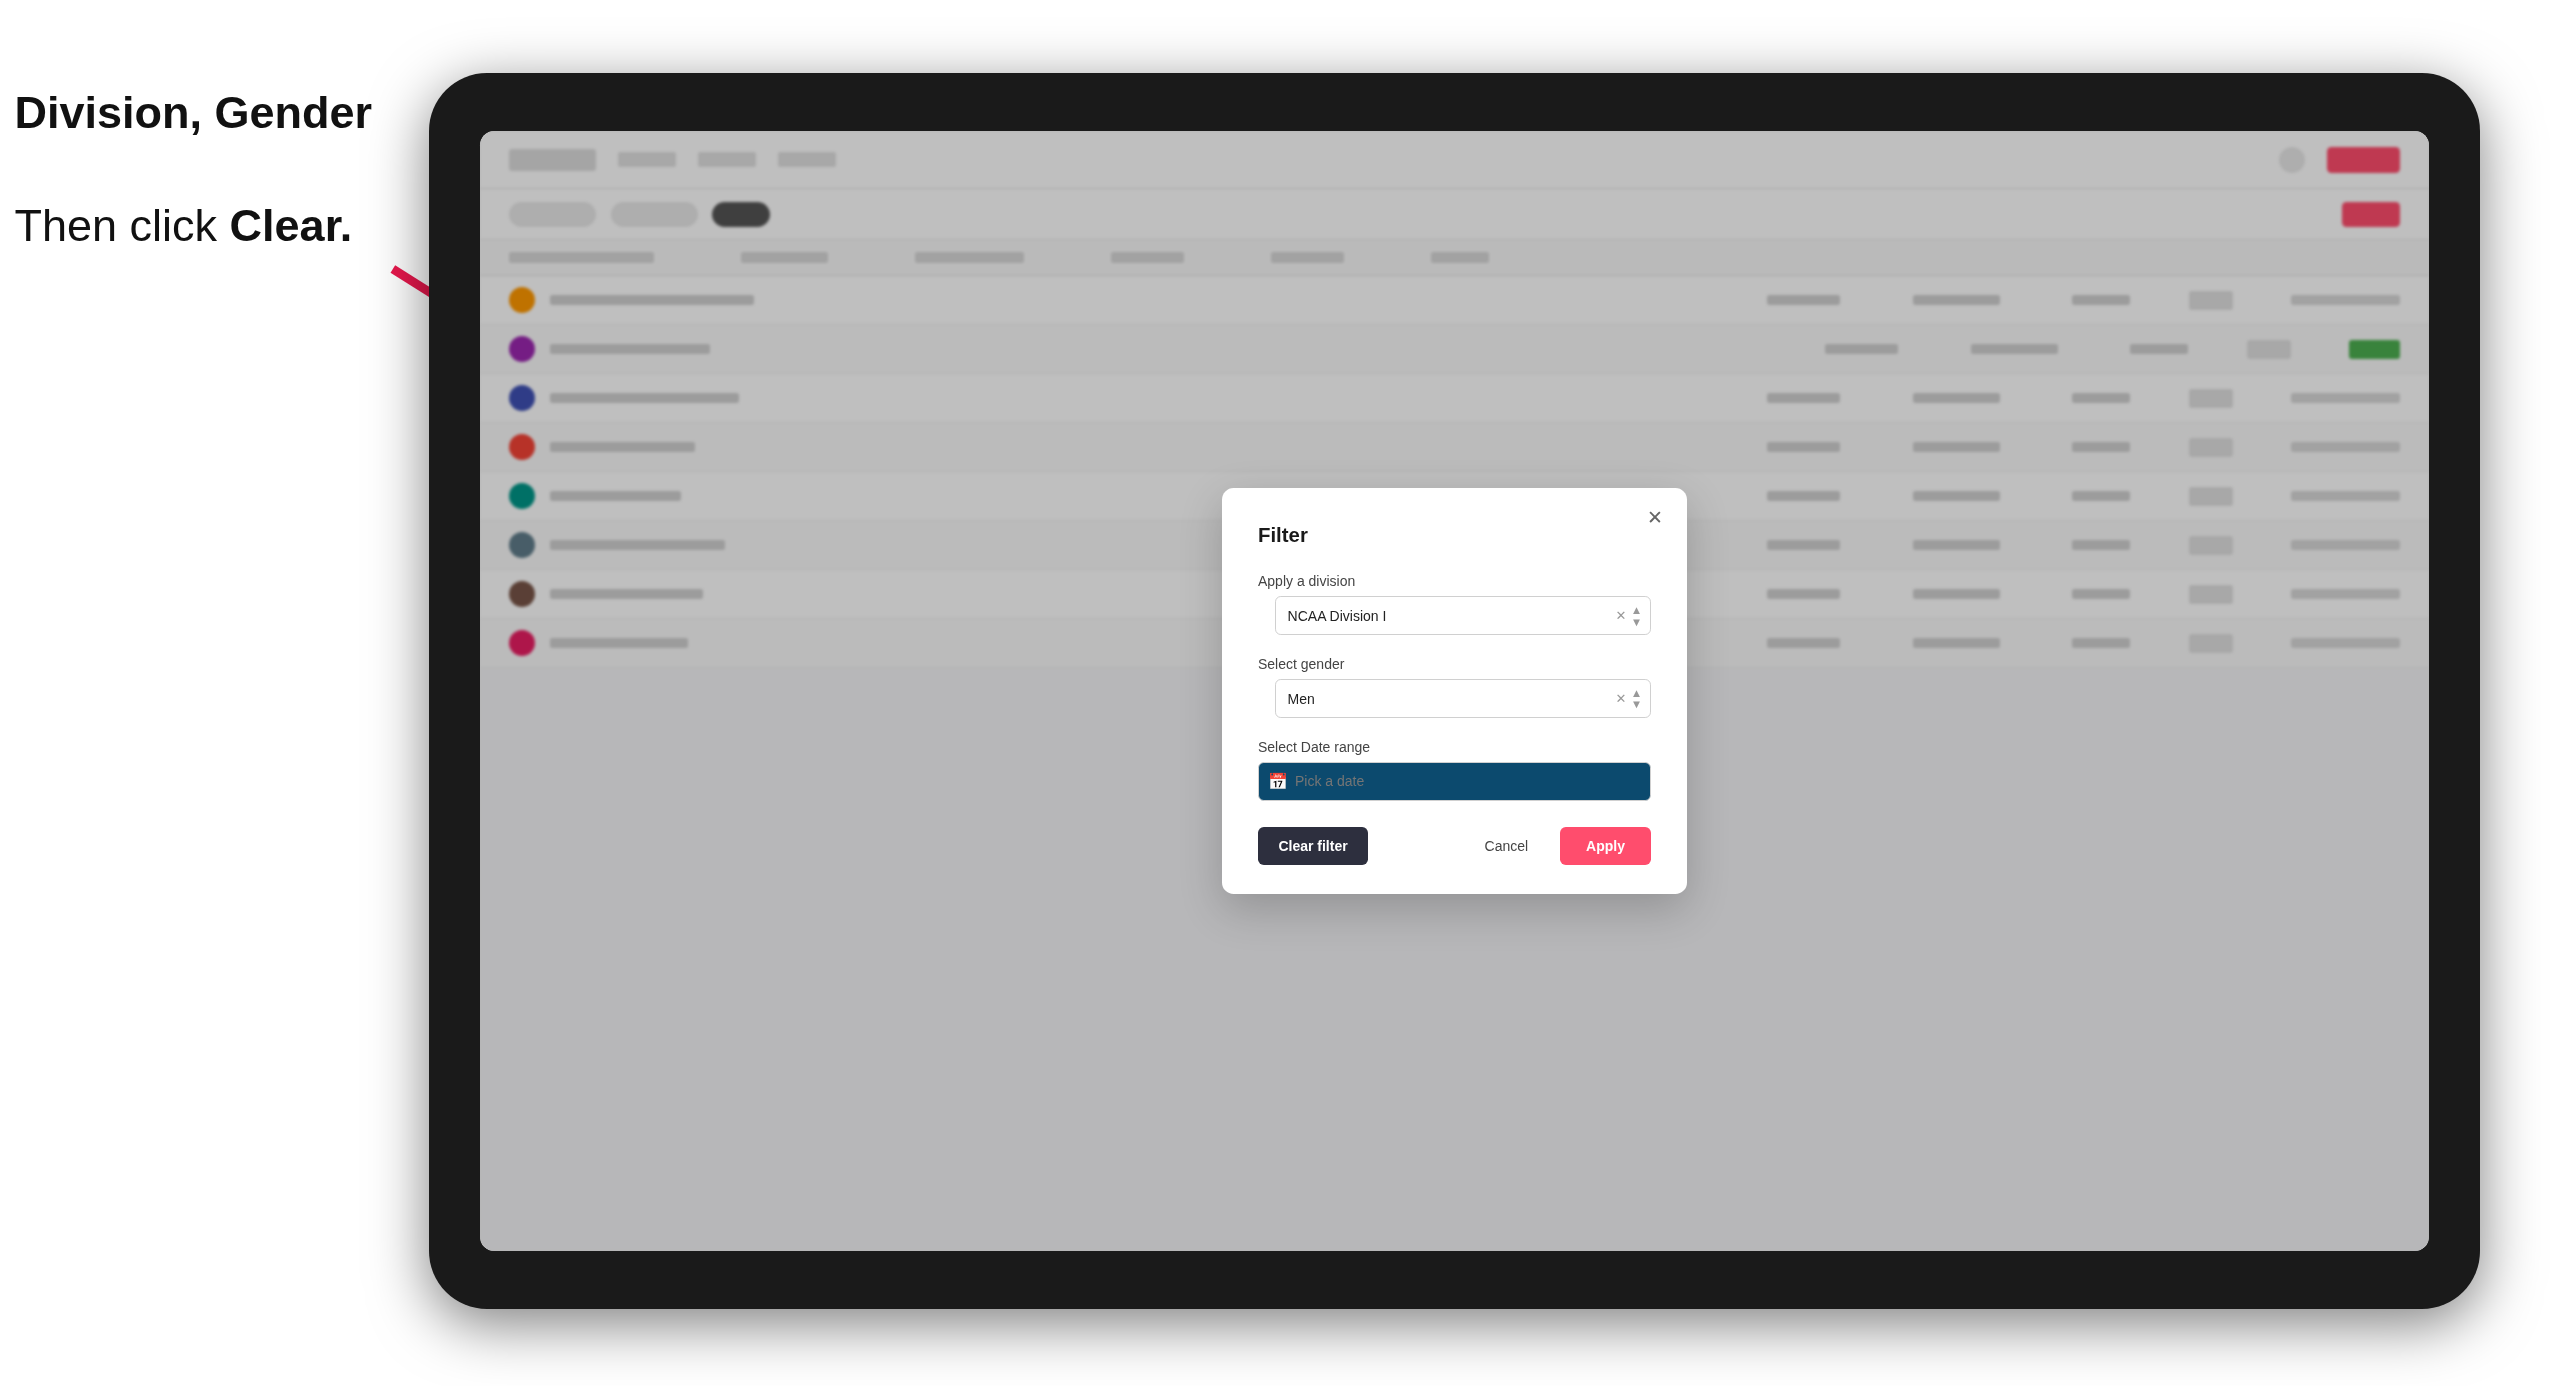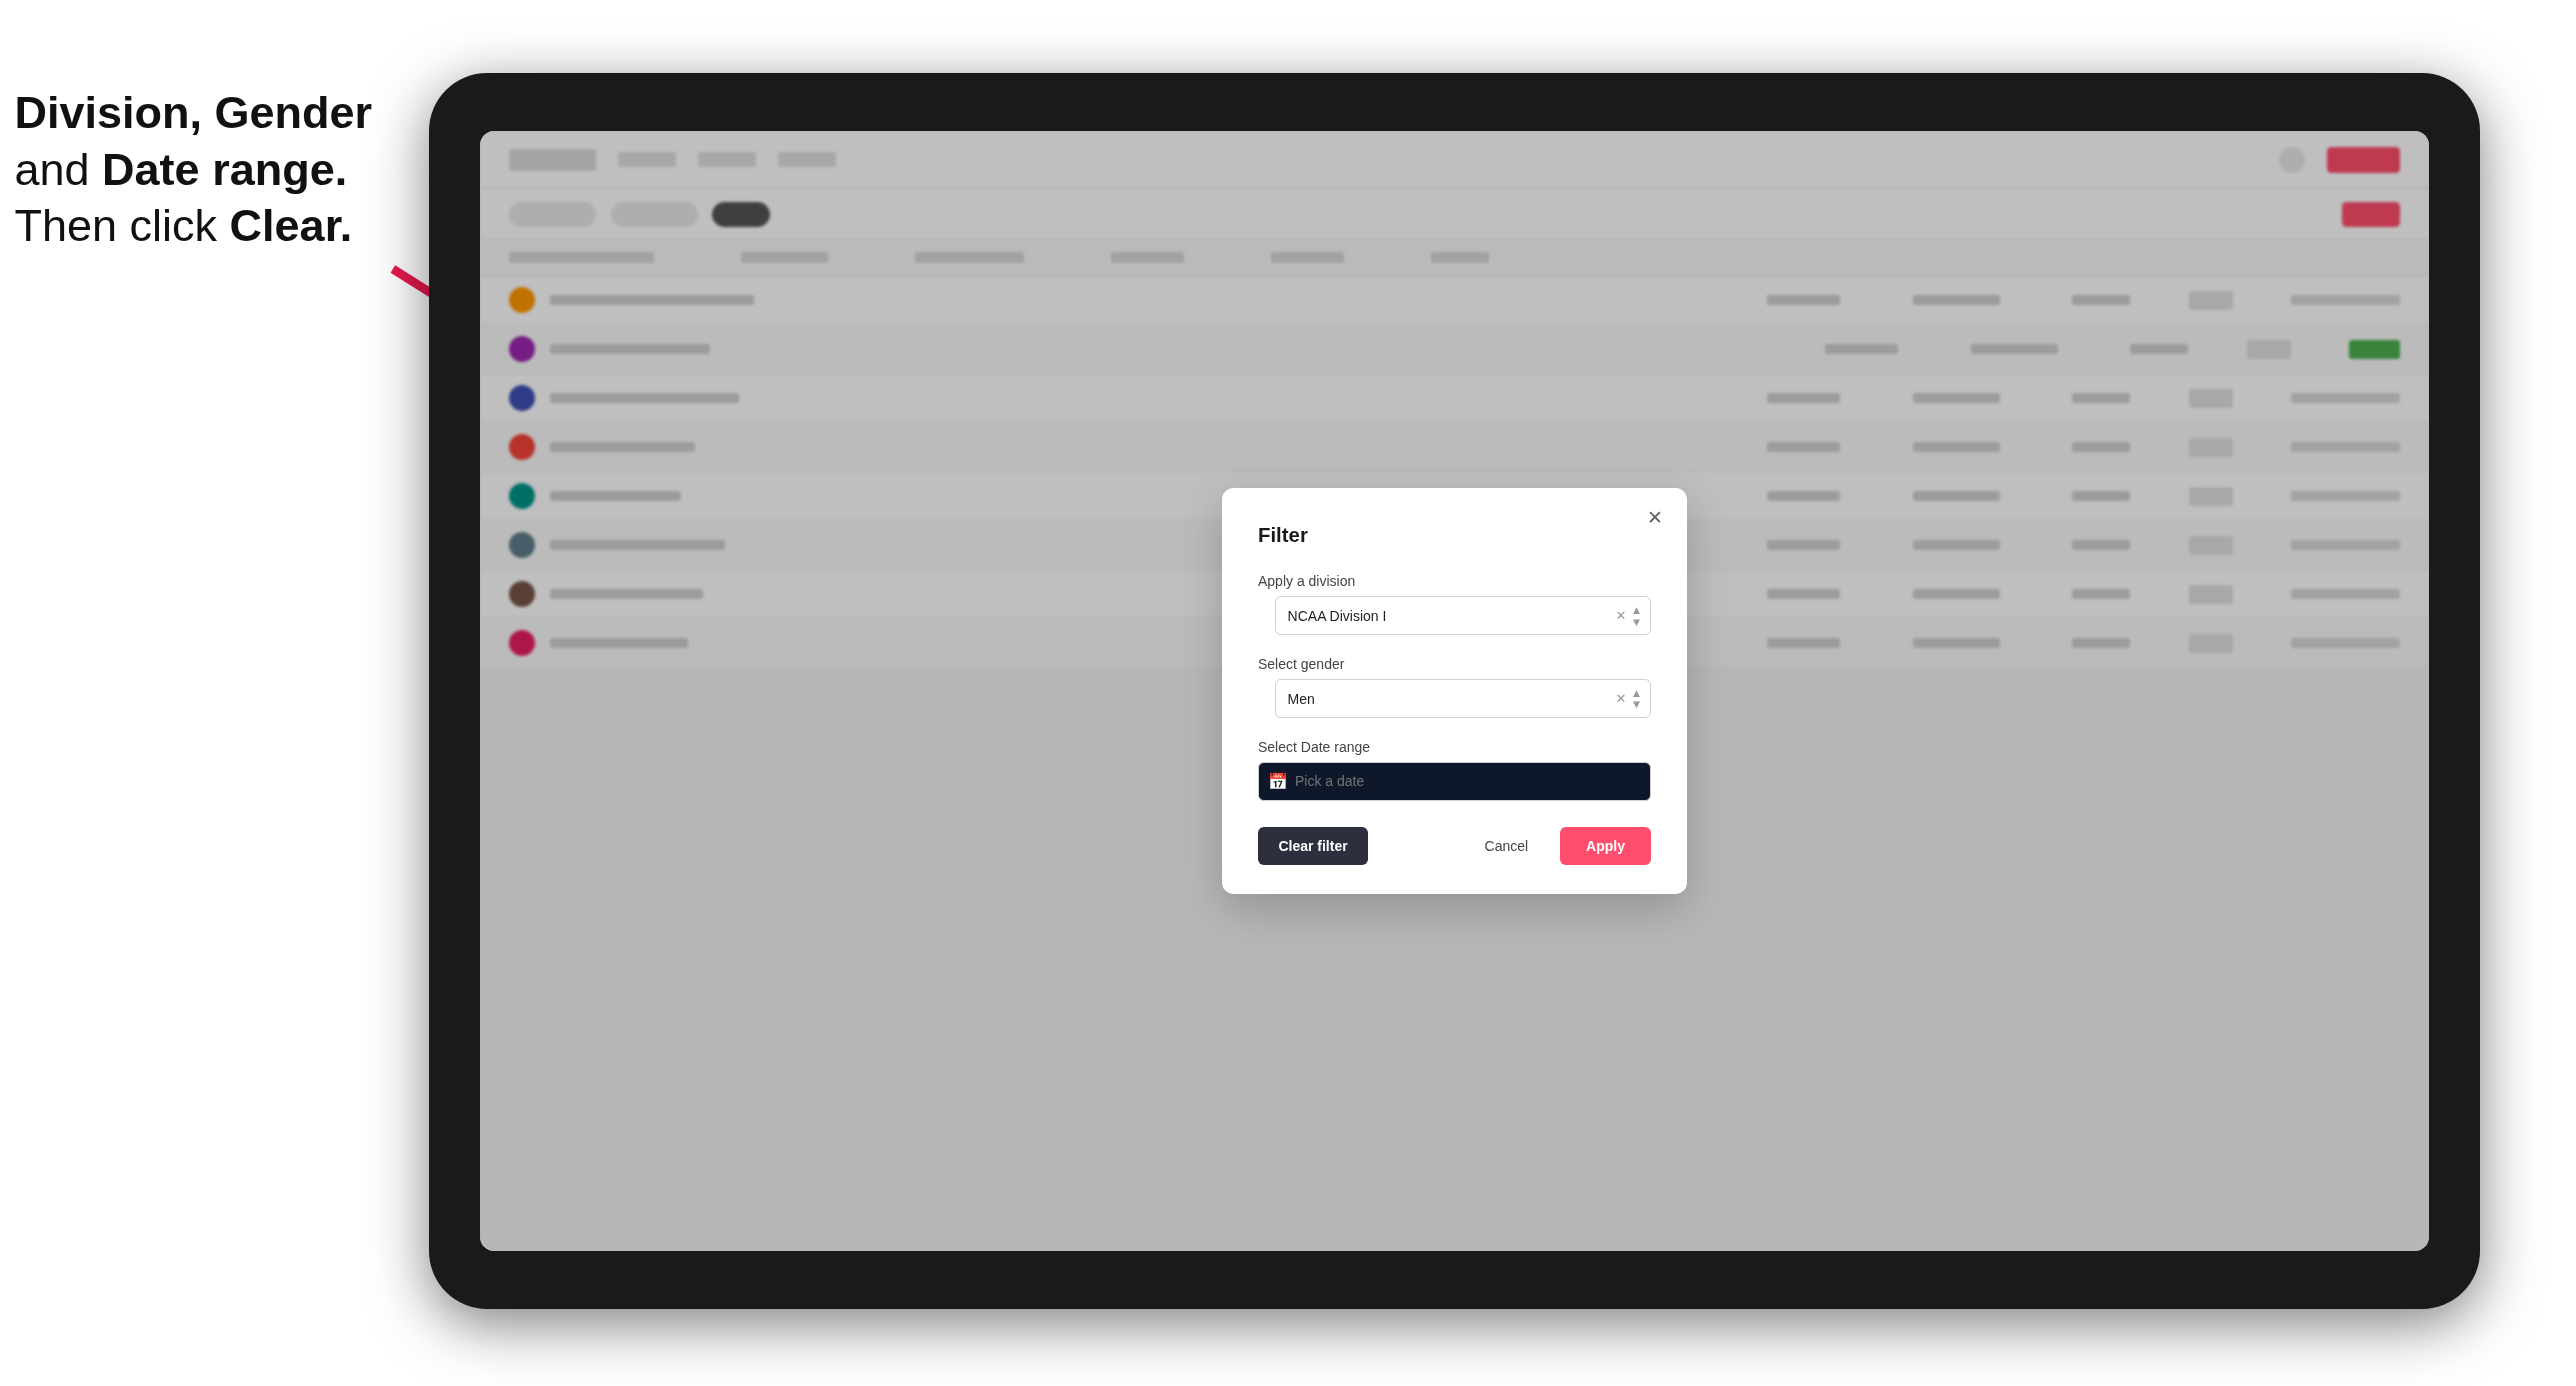--- a/index.html
+++ b/index.html
@@ -317,21 +317,21 @@
     }
 
     .date-input {
       width: 100%;
       height: 39px;
       border: 1.1px solid #d0d0d0;
       border-radius: 5.8px;
       padding: 0 11.6px 0 36px;
       font-size: 14px;
       color: #aaa;
-      background: #0f172a;
+      background: #0c4a6e;
     }
 
     .date-calendar-icon {
       position: absolute;
       left: 10.2px;
       top: 50%;
       transform: translateY(-50%);
       color: #888;
       font-size: 16px;
       pointer-events: none;
@@ -386,21 +386,21 @@
       font-weight: 700;
       cursor: pointer;
     }
   </style>
 </head>
 <body>
 
 <div class="instruction-text">
   <br>
   <span class="bold">Division, Gender</span><br>
-  <span>and <span class="bold">Date range.</span></span><br>
+  <br>
   <span>Then click <span class="bold">Clear.</span></span>
 </div>
 
 <svg class="arrow-svg" xmlns="http://www.w3.org/2000/svg" viewBox="0 0 3542 1906" width="2576" height="1386">
   <defs>
     <marker id="arrowhead" markerWidth="10" markerHeight="7" refX="10" refY="3.5" orient="auto">
       <polygon points="0 0, 10 3.5, 0 7" fill="#e8184d"></polygon>
     </marker>
   </defs>
   <line x1="540" y1="370" x2="1080" y2="710" stroke="#e8184d" stroke-width="12" marker-end="url(#arrowhead)"></line>

